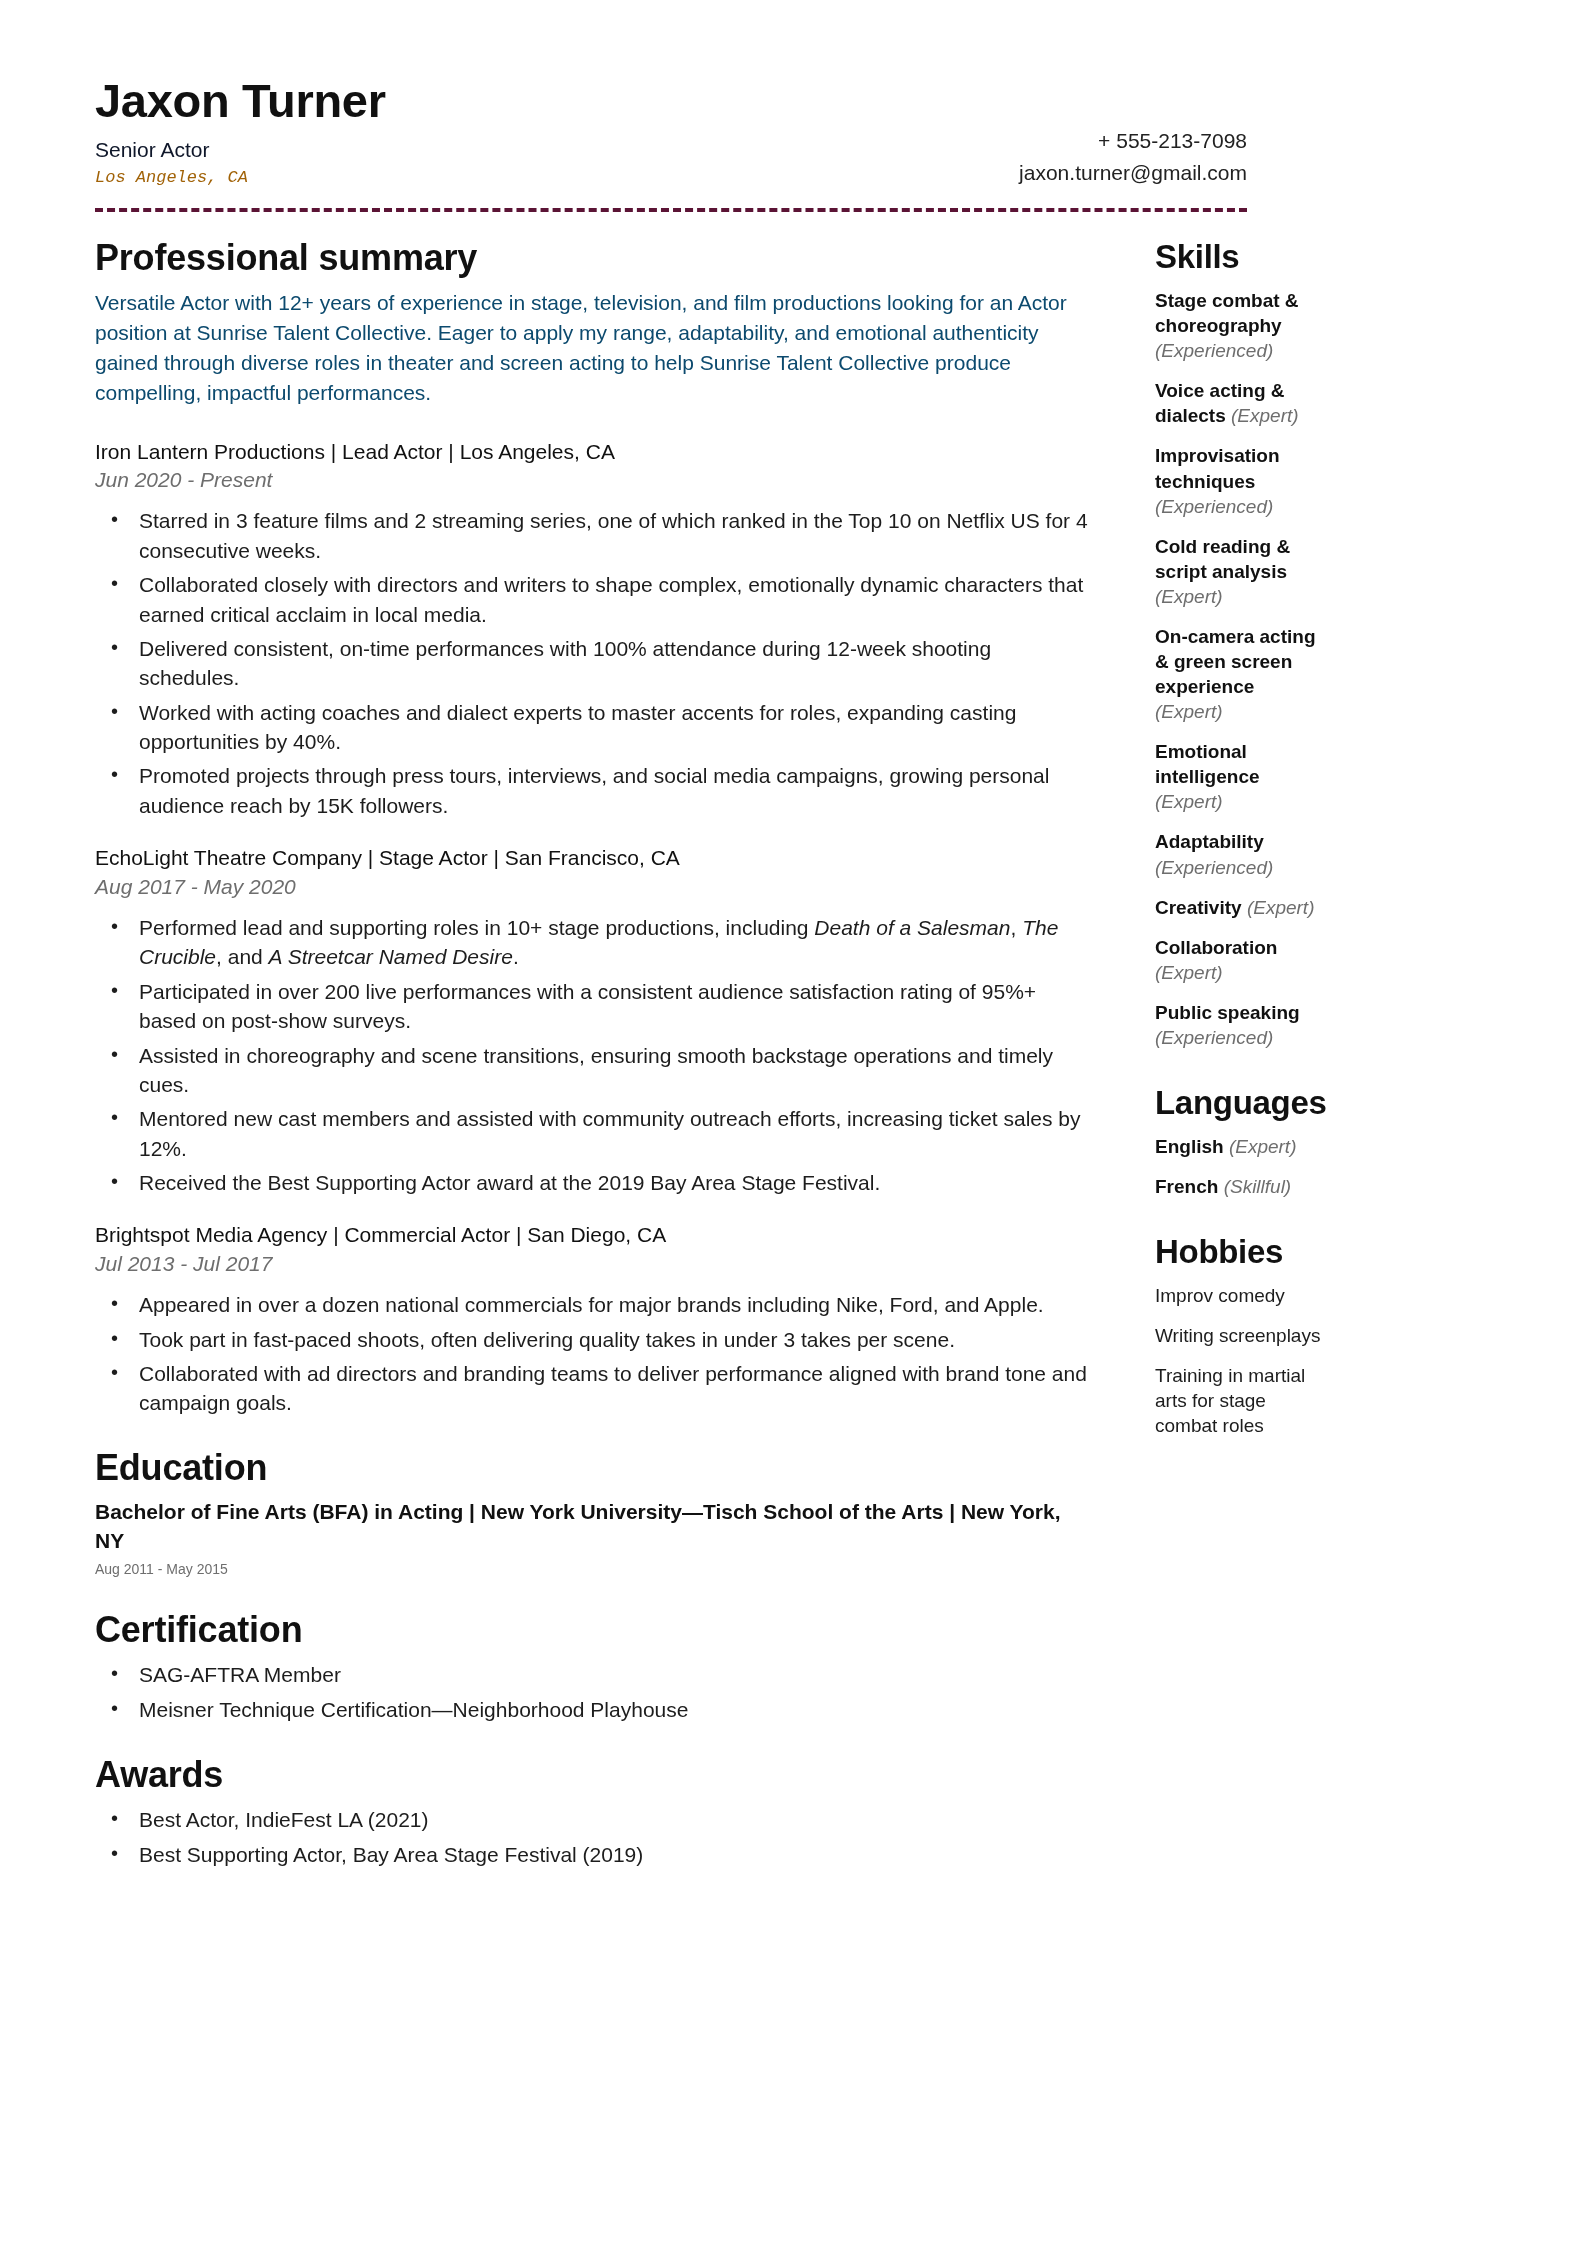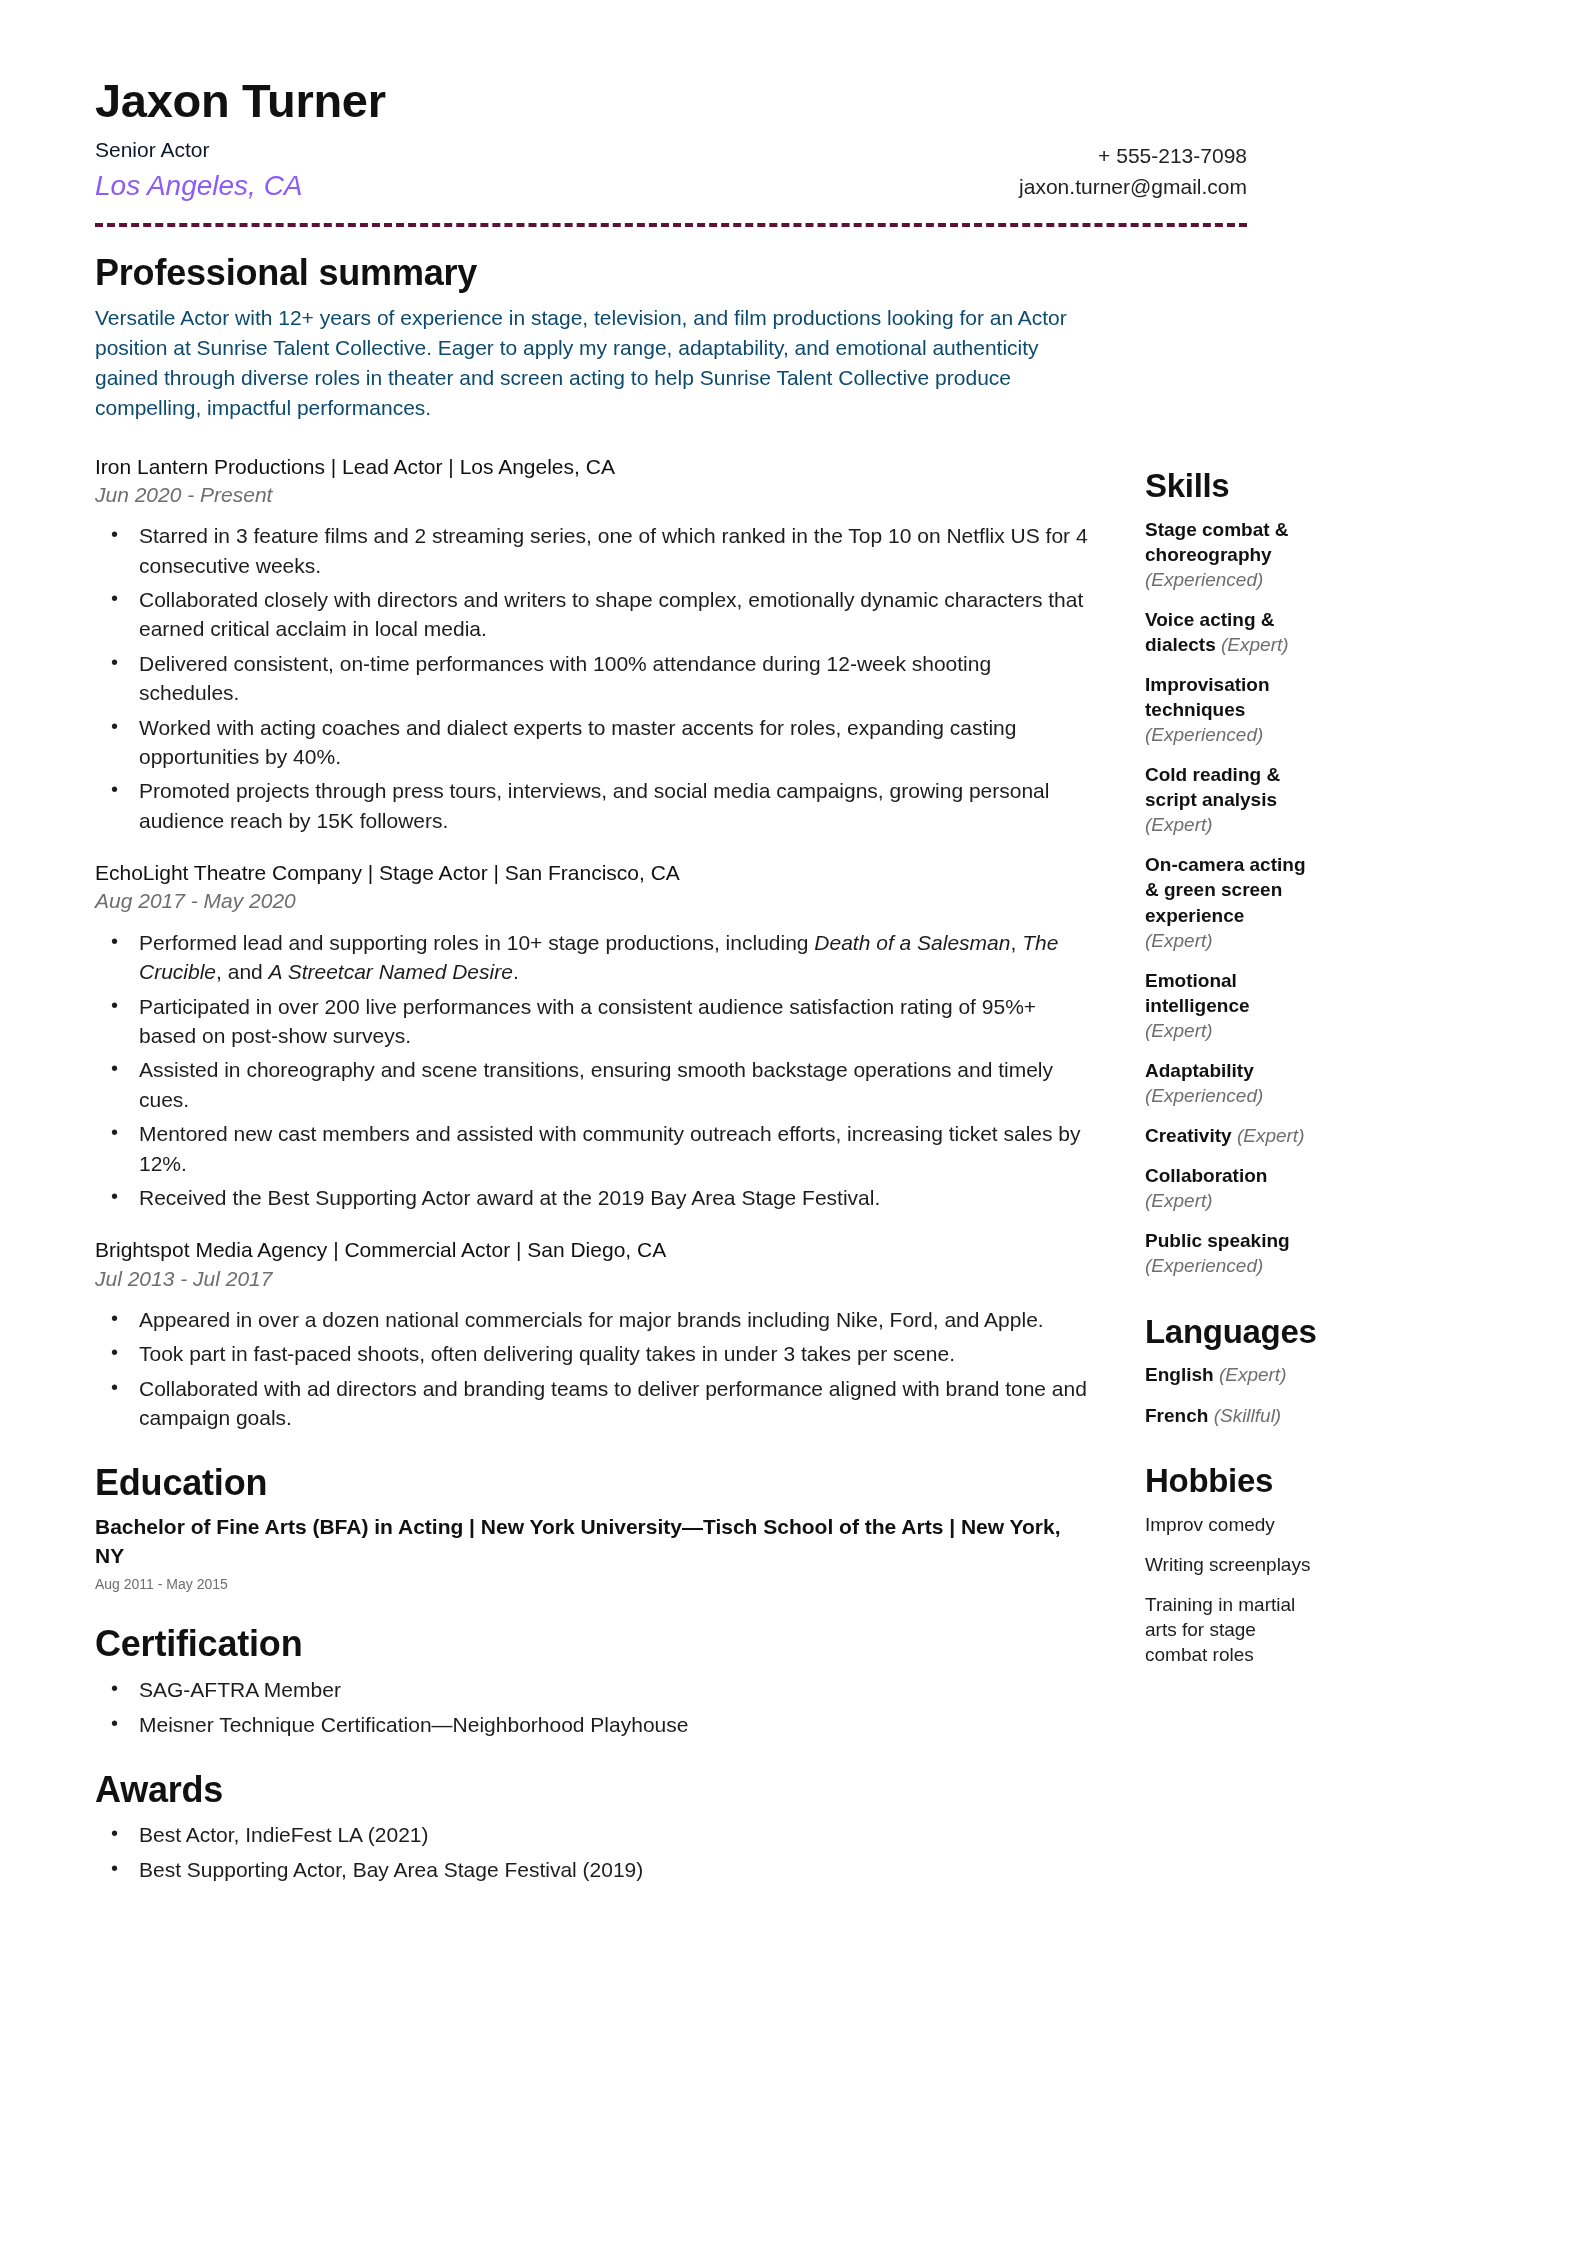--- a/index.html
+++ b/index.html
@@ -43,25 +43,25 @@
   }
   .job-title {
     font-family: "Liberation Sans Narrow", "Liberation Sans", sans-serif;
     font-stretch: condensed;
     font-size: 21px;
     color: #0f172a;
     line-height: 1.35;
     margin-bottom: 3px;
   }
   .location {
-    font-family: Liberation Sans, sans-serif;
-    font-stretch: condensed;
-    font-size: 28px;
+    font-family: Liberation Mono, monospace;
+    font-stretch: condensed;
+    font-size: 17px;
     font-style: italic;
-    color: #8b5cf6;
+    color: #a16207;
     line-height: 1.35;
   }
   .header-right {
     text-align: right;
     padding-bottom: 2px;
   }
   .contact-line {
     font-family: "Liberation Sans Narrow", "Liberation Sans", sans-serif;
     font-stretch: condensed;
     font-size: 21px;
@@ -71,22 +71,23 @@
 
   .divider {
     margin-top: 18px;
     height: 0;
     border-top: 4px dashed #5b1435;
   }
 
   
   .columns {
     display: flex;
-    align-items: center;
+    align-items: flex-start;
     margin-top: 26px;
+    gap: 10px;
   }
   .col-main {
     width: 1000px;
     flex: 0 0 1000px;
     font-family: "Liberation Sans Narrow", "Liberation Sans", sans-serif;
     font-stretch: condensed;
   }
   .col-side {
     flex: 1 1 auto;
     margin-left: 50px;

